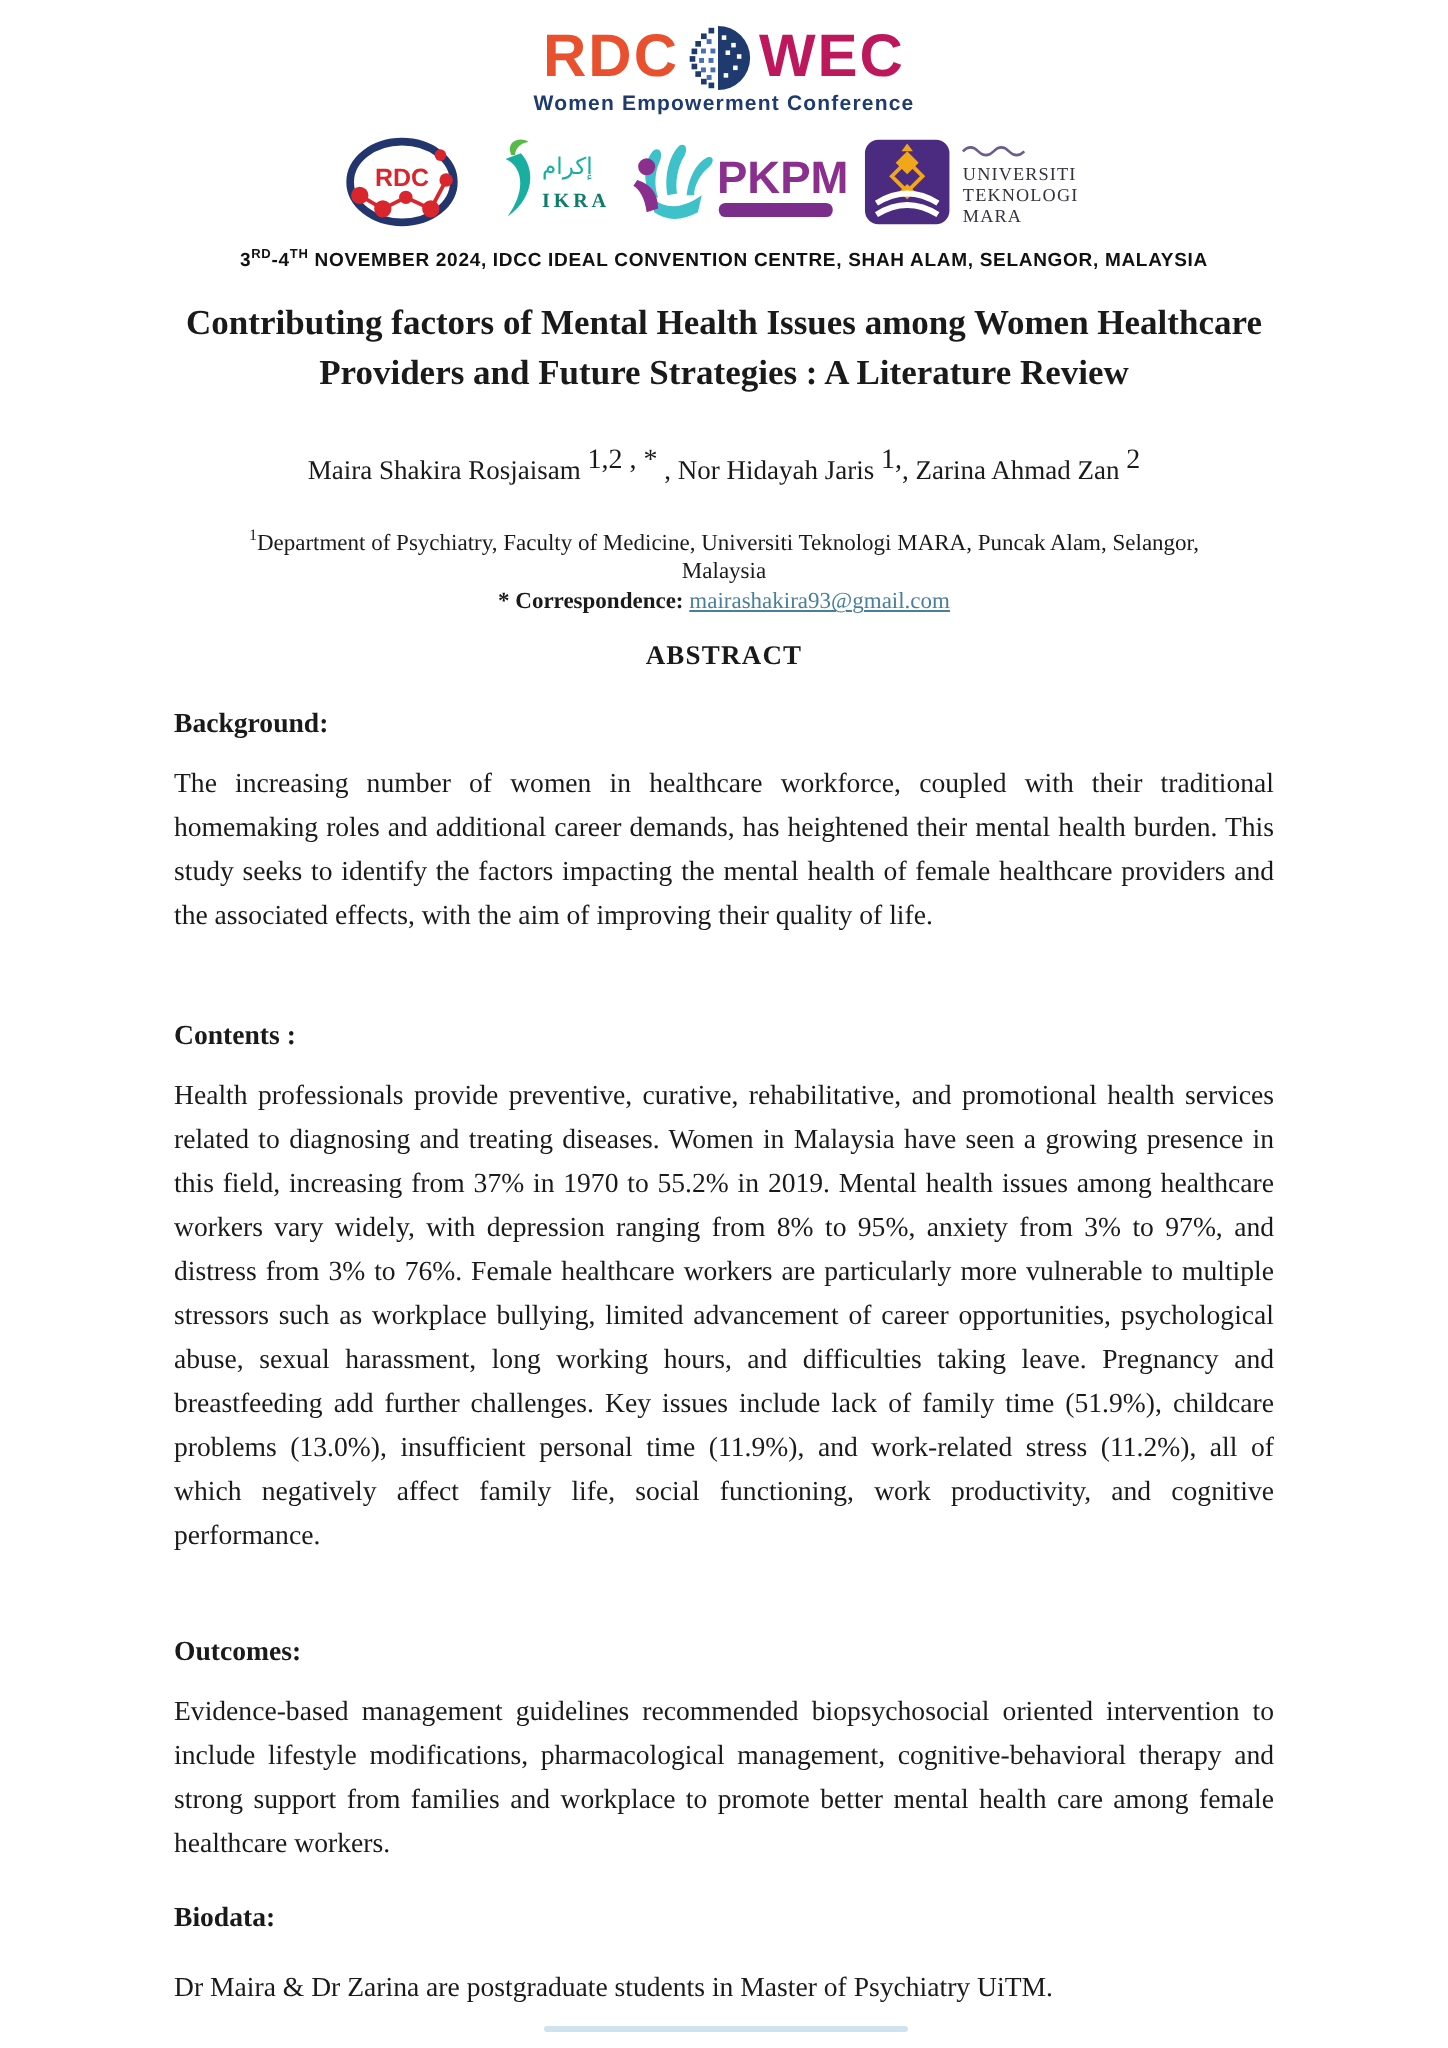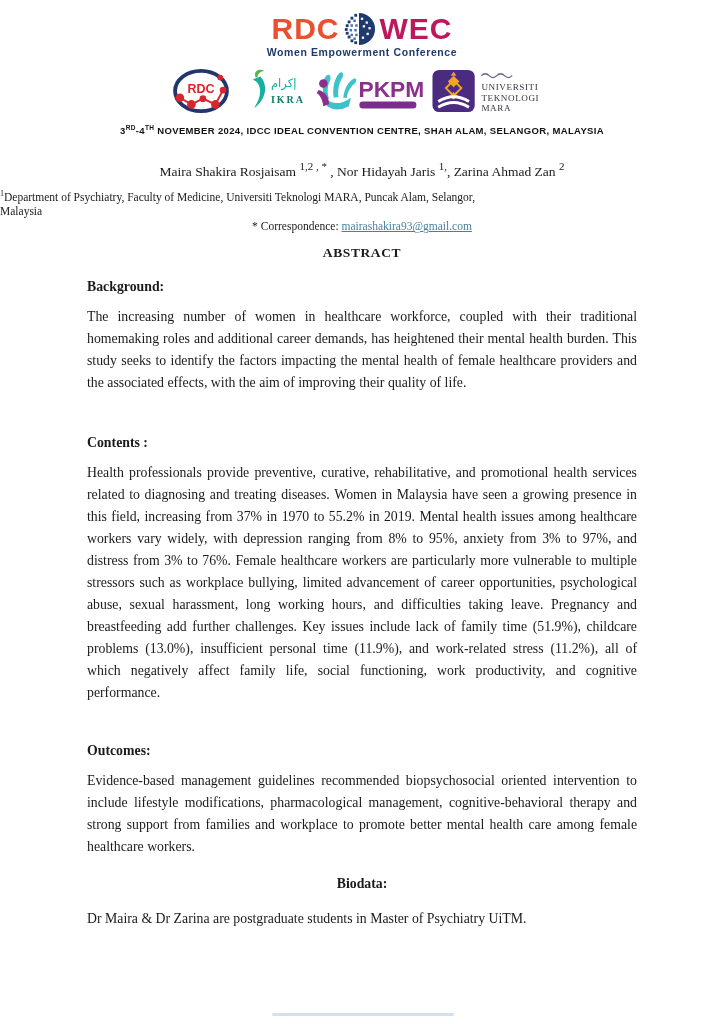--- a/index.html
+++ b/index.html
@@ -37,38 +37,38 @@
     font-size:9.5px; letter-spacing:0.35px; color:#111; margin-top:7px;
   }
   .dateline sup { font-size:6.5px; vertical-align:super; }
 
   
   .doc-title {
     width:566px; margin:13px auto 0; text-align:center;
     font-weight:bold; font-size:17.5px; line-height:25px;
   }
   .authors { text-align:center; margin-top:24px; font-size:13.5px; }
-  .authors sup { font-size:11px; }
-  .affiliation { text-align:left; margin-top:6px; font-size:11.5px; line-height:15px; }
+  .authors sup { font-size:14px; }
+  .affiliation { text-align:center; margin-top:16px; font-size:11.5px; line-height:15px; }
   .affiliation sup { font-size:8px; }
   .correspondence { text-align:center; font-size:11.5px; line-height:15px; }
   .email-link { color:#4A7F9C; text-decoration:underline; cursor:pointer; }
   .abstract-h {
     text-align:center; font-weight:bold; font-size:13.5px;
     margin-top:11px; letter-spacing:0.6px;
   }
   .content { width:550px; margin:0 auto; font-size:13.8px; line-height:22px; }
   .sec-h { font-weight:bold; }
   .sec-h.bg { margin-top:15px; }
   .sec-body { margin-top:8px; text-align:justify; }
   .sec-h.ct { margin-top:38px; }
   .sec-h.oc { margin-top:36px; }
   .kw-line { margin-top:13px; }
   .kw-label { font-weight:bold; font-style:italic; }
-  .bio-h { font-weight:bold; margin-top:15px;text-align:center; }
+  .bio-h { font-weight:bold; margin-top:15px; }
   .bio-line { margin-top:13px; }
 
   .footer-mark {
     position:absolute; left:272px; top:1013px; width:182px; height:3px;
     background:#cfe2ef; border-radius:2px;
   }
 
   svg text { user-select:none; }
 </style>
 </head>
@@ -162,26 +162,27 @@
         <text x="52" y="24" font-family="Liberation Serif, serif" font-size="9.5" letter-spacing="0.6" fill="#33323F">UNIVERSITI</text>
         <text x="52" y="35" font-family="Liberation Serif, serif" font-size="9.5" letter-spacing="0.6" fill="#33323F">TEKNOLOGI</text>
         <text x="52" y="46" font-family="Liberation Serif, serif" font-size="9.5" letter-spacing="0.6" fill="#33323F">MARA</text>
       </svg>
 
     </div>
 
     <div class="dateline"><span>3</span><sup>RD</sup><span>-4</span><sup>TH</sup><span> NOVEMBER 2024, IDCC IDEAL CONVENTION CENTRE, SHAH ALAM, SELANGOR, MALAYSIA</span></div>
   </div>
 
+  <h1 class="doc-title">Contributing factors of Mental Health Issues among Women Healthcare Providers and Future Strategies : A Literature Review</h1>
 
   <div class="authors"><span>Maira Shakira Rosjaisam</span> <sup>1,2 , *</sup><span> , </span><span>Nor Hidayah Jaris</span> <sup>1,</sup><span>, </span><span>Zarina Ahmad Zan</span> <sup>2</sup></div>
 
   <div class="affiliation"><sup>1</sup><span>Department of Psychiatry, Faculty of Medicine, Universiti Teknologi MARA, Puncak Alam, Selangor,</span><br><span>Malaysia</span></div>
 
-  <div class="correspondence"><b style="font-weight:normal">* Correspondence: </b><a class="email-link">mairashakira93@gmail.com</a></div>
+  <div class="correspondence"><b style="font-weight:bold">* Correspondence: </b><a class="email-link">mairashakira93@gmail.com</a></div>
 
   <div class="abstract-h">ABSTRACT</div>
 
   <div class="content">
     <div class="sec-h bg">Background:</div>
     <p class="sec-body">The increasing number of women in healthcare workforce, coupled with their traditional homemaking roles and additional career demands, has heightened their mental health burden. This study seeks to identify the factors impacting the mental health of female healthcare providers and the associated effects, with the aim of improving their quality of life.</p>
 
     <div class="sec-h ct">Contents :</div>
     <p class="sec-body">Health professionals provide preventive, curative, rehabilitative, and promotional health services related to diagnosing and treating diseases. Women in Malaysia have seen a growing presence in this field,  increasing from 37% in 1970 to 55.2% in 2019. Mental health issues among healthcare workers vary widely, with depression ranging from 8% to 95%, anxiety from 3% to 97%, and distress from 3% to 76%. Female healthcare workers are particularly more vulnerable to multiple stressors such as workplace bullying, limited advancement of career opportunities, psychological abuse, sexual harassment, long working hours, and difficulties taking leave. Pregnancy and breastfeeding add further challenges. Key issues include lack of family time (51.9%), childcare problems (13.0%), insufficient personal time (11.9%), and work-related stress (11.2%), all of which negatively affect family life, social functioning, work productivity, and cognitive performance.</p>
 

